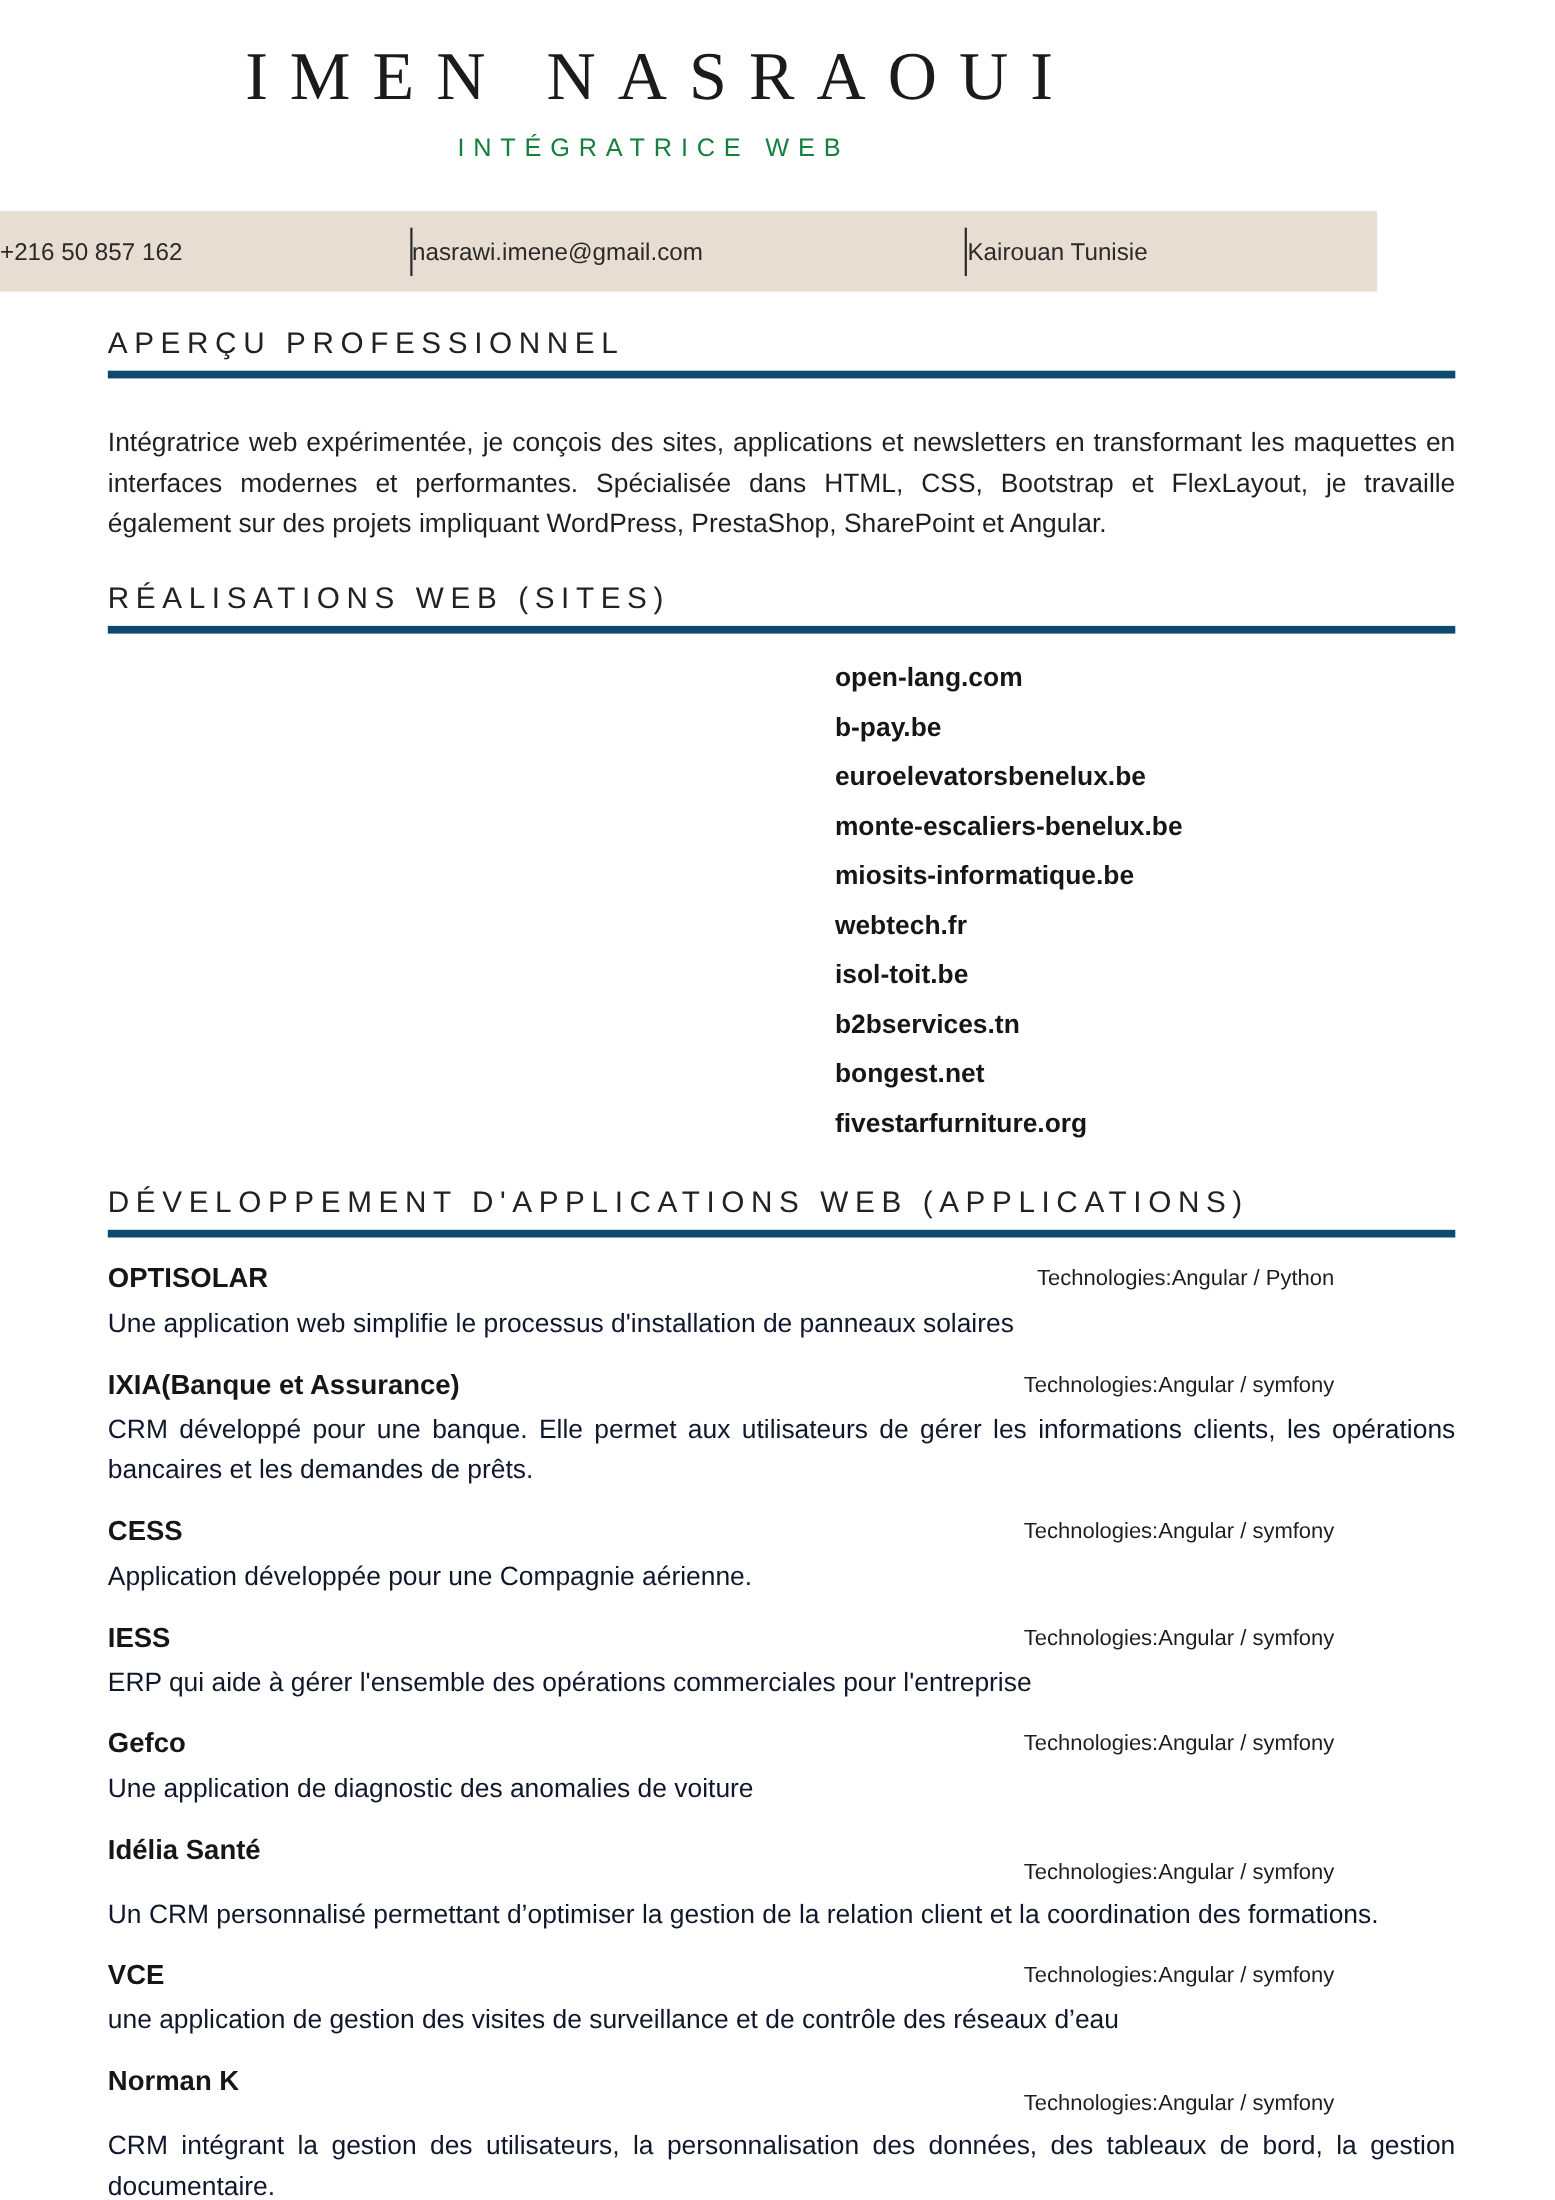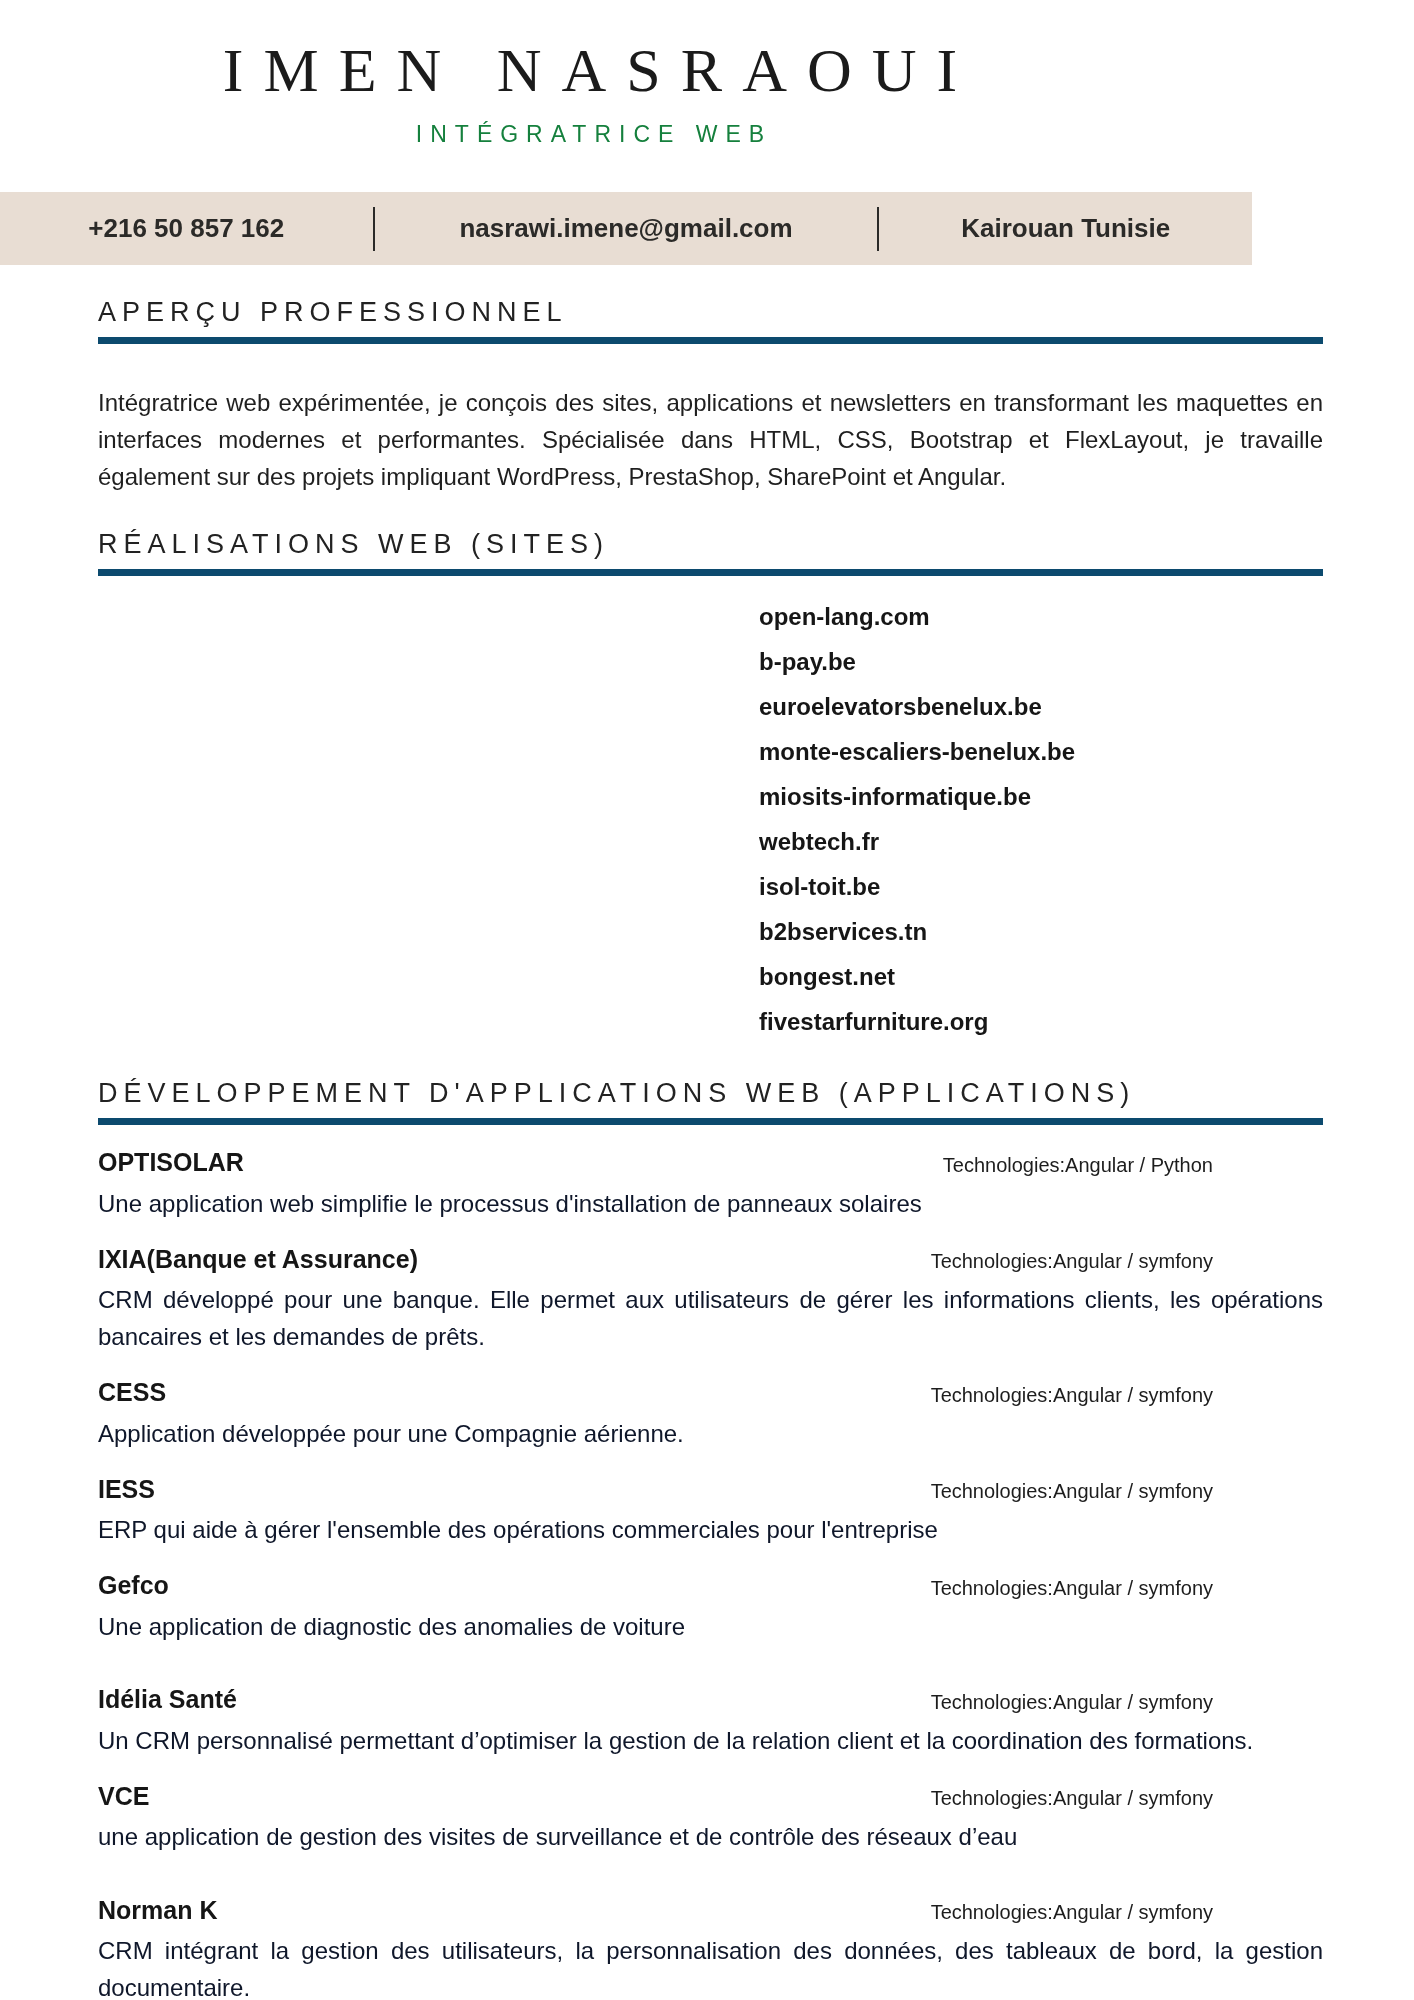--- a/index.html
+++ b/index.html
@@ -40,25 +40,23 @@
     margin: 44px auto 0 auto;
     width: 1252px;
     height: 73px;
     background: var(--bar-bg, #e8ddd3);
     display: flex;
     align-items: center;
     justify-content: space-between;
   }
   .contact-cell {
     flex: 1 1 0;
-    text-align: center;
-    font-size: 26px;
+    font-size: 22px;
     color: #2b2a28;
     white-space: nowrap;
-    font-weight: bold;
   }
   .contact-cell.email { flex: 1.35 1 0; }
   .contact-divider {
     width: 2px; height: 44px;
     background: #2b2a28;
     flex: 0 0 auto;
   }
 
   
   .content { width: 1225px; margin: 0 auto 0 98px; }
@@ -95,21 +93,21 @@
     font-weight: 700;
     color: #161616;
     height: 45px;
     line-height: 29px;
   }
 
   
   .app-entry { margin-top: 24px; }
   .app-head {
     display: flex;
-    align-items: flex-end;
+    align-items: flex-start;
     justify-content: space-between;
     padding-right: 110px;
   }
   .app-name {
     font-size: 25px;
     font-weight: 700;
     line-height: 1.1;
     color: #161616;
     white-space: nowrap;
   }

